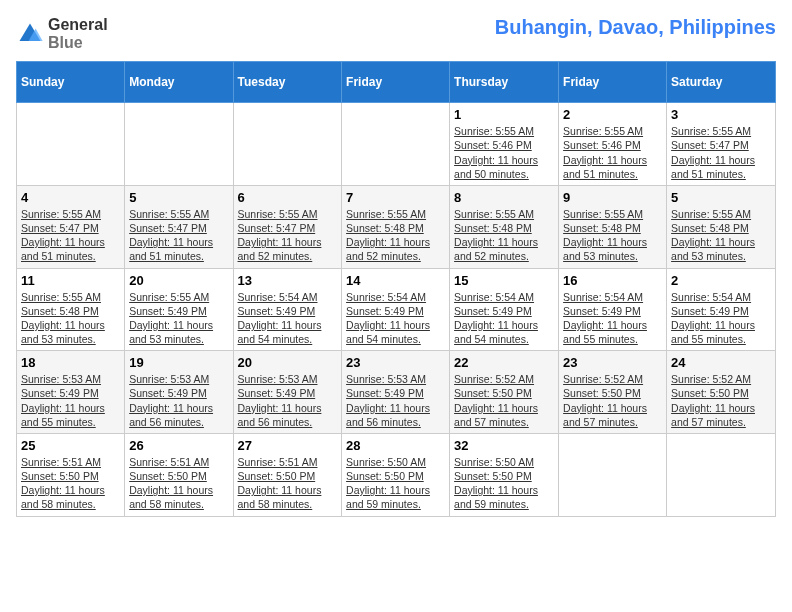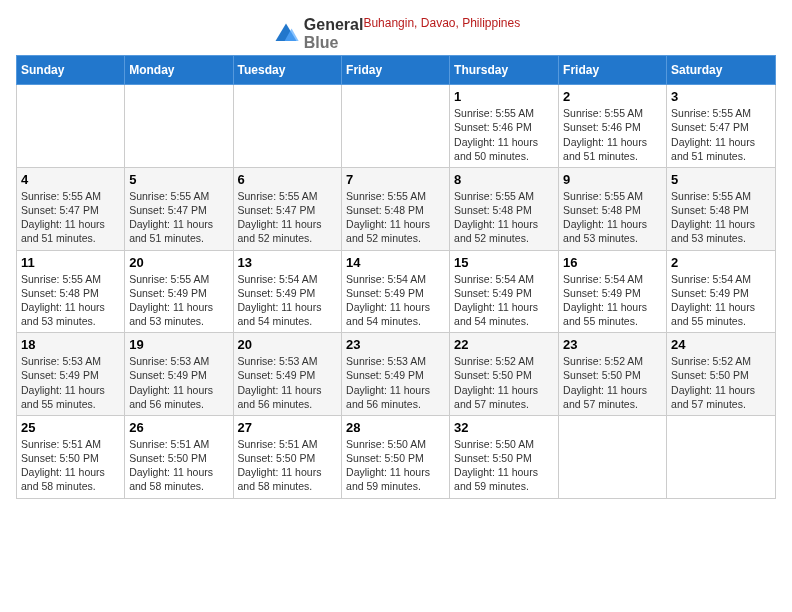--- a/index.html
+++ b/index.html
@@ -5,23 +5,23 @@
     * { box-sizing: border-box; margin: 0; padding: 0; }
     body {
       font-family: Arial, sans-serif;
       background: #fff;
       width: 792px;
       min-height: 612px;
       padding: 16px;
     }
     .header {
       display: flex;
-      justify-content: center;
+      justify-content: space-between;
       align-items: flex-start;
-      margin-bottom: 4px;
+      margin-bottom: 10px;
     }
     .logo {
       display: flex;
       align-items: center;
       gap: 4px;
     }
     .logo-text {
       display: flex;
       flex-direction: column;
       font-size: 16px;
@@ -36,33 +36,33 @@
     }
     .title-block {
       text-align: right;
     }
     .title-block h1 {
       font-size: 32px;
       font-weight: bold;
       color: #222;
     }
     .title-block h2 {
-      font-size: 12px;
-      font-weight: normal;
-      color: #b91c1c;
+      font-size: 20px;
+      font-weight: bold;
+      color: #3b82f6;
     }
     .calendar {
       width: 100%;
       border-collapse: collapse;
       font-size: 11px;
     }
     .calendar thead tr th {
       background: #2277cc;
       color: #fff;
-      padding: 7px 4px;
+      padding: 13px 4px;
       text-align: left;
       font-size: 12px;
       border: 1px solid #5599dd;
     }
     .calendar tbody tr td {
       border: 1px solid #ccc;
       vertical-align: top;
       padding: 4px;
       width: 113px;
       min-height: 80px;
@@ -74,20 +74,21 @@
     .day-num {
       font-size: 13px;
       font-weight: bold;
       display: block;
       margin-bottom: 2px;
     }
     .day-info {
       color: #333;
       font-size: 10.5px;
       line-height: 1.35;
+      text-decoration: underline;
     }
     .empty-cell {
       background: #f9f9f9;
     }
   </style>
 </head>
 <body>
 
 <div class="header">
   <div class="logo">

